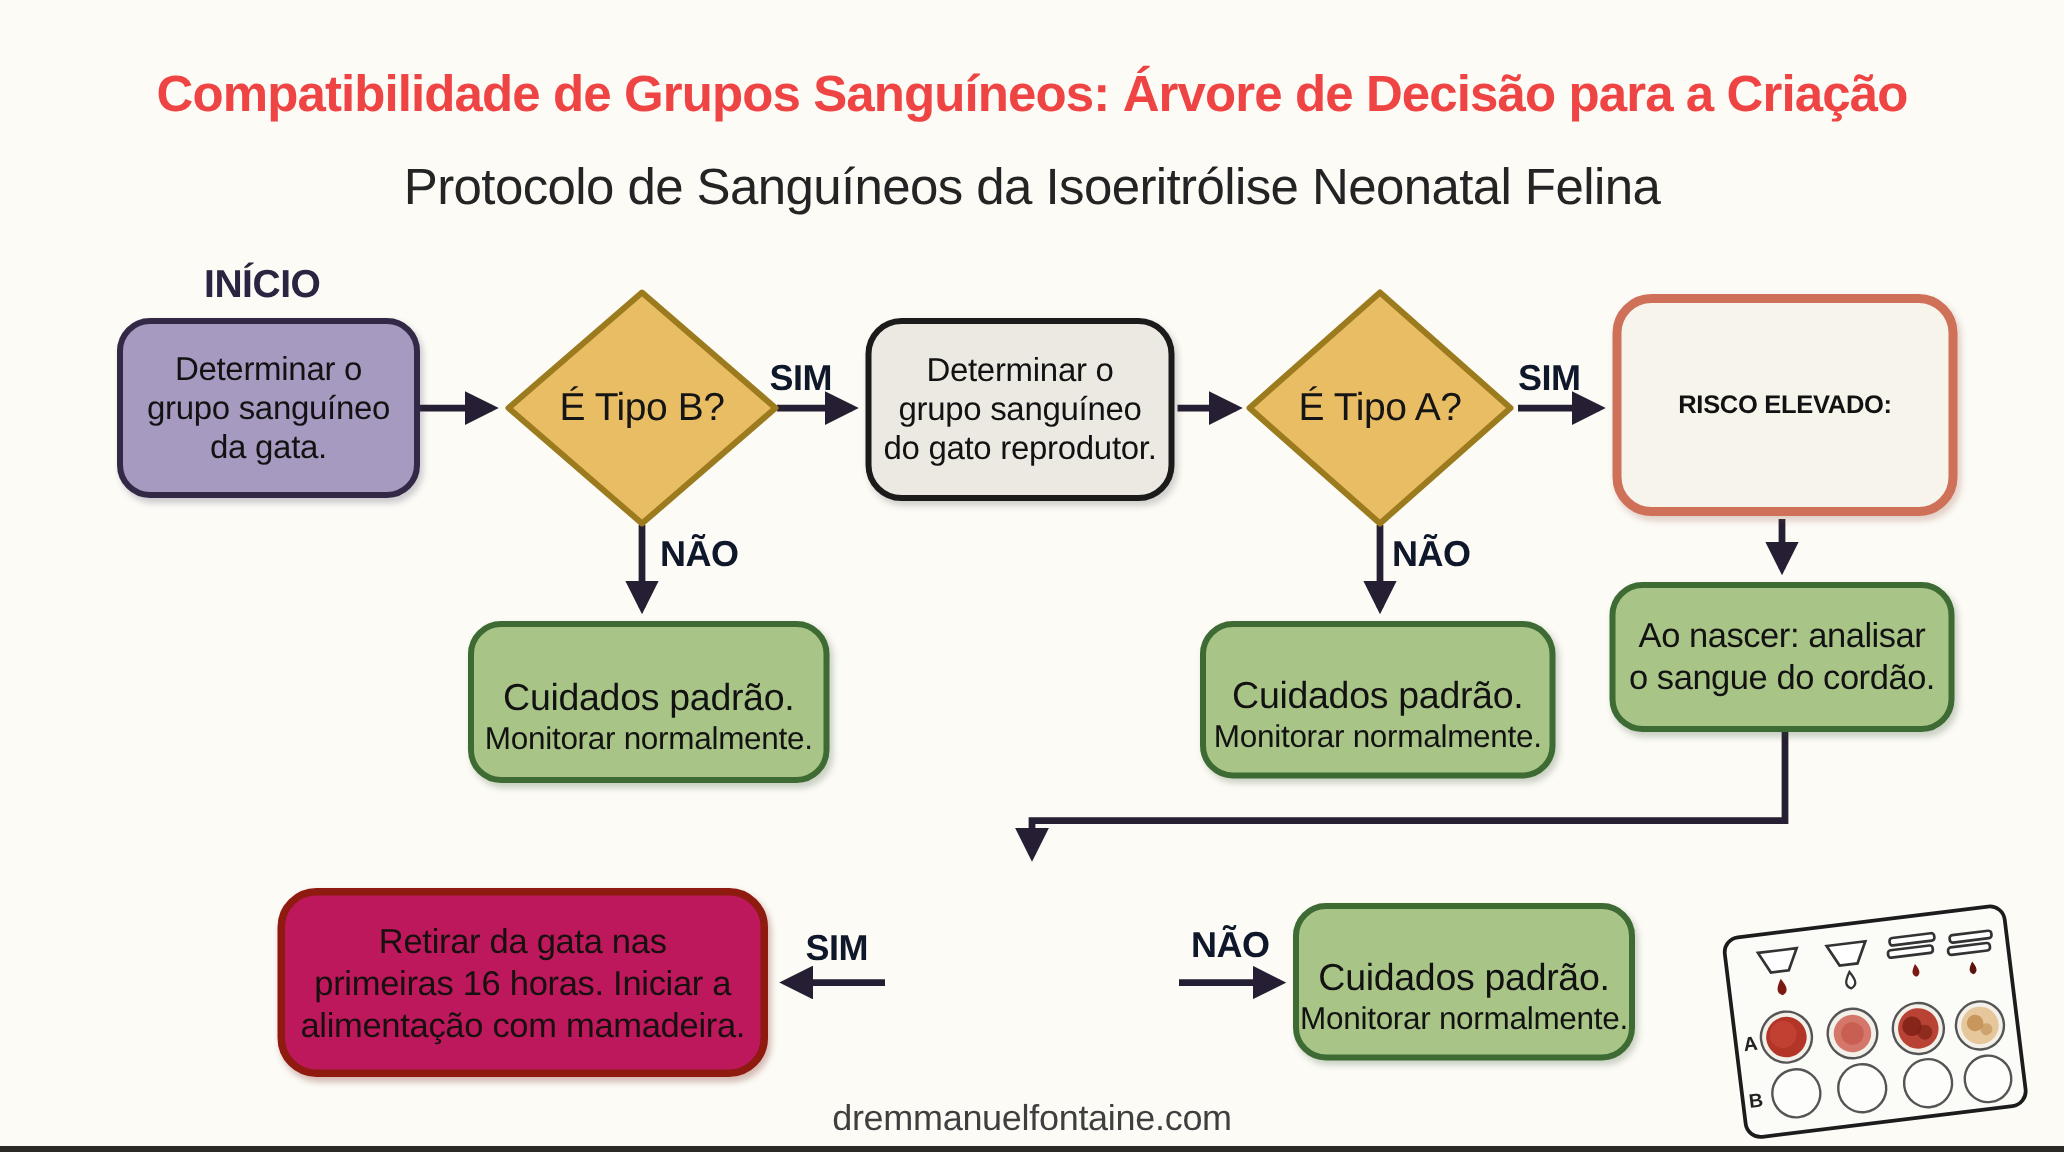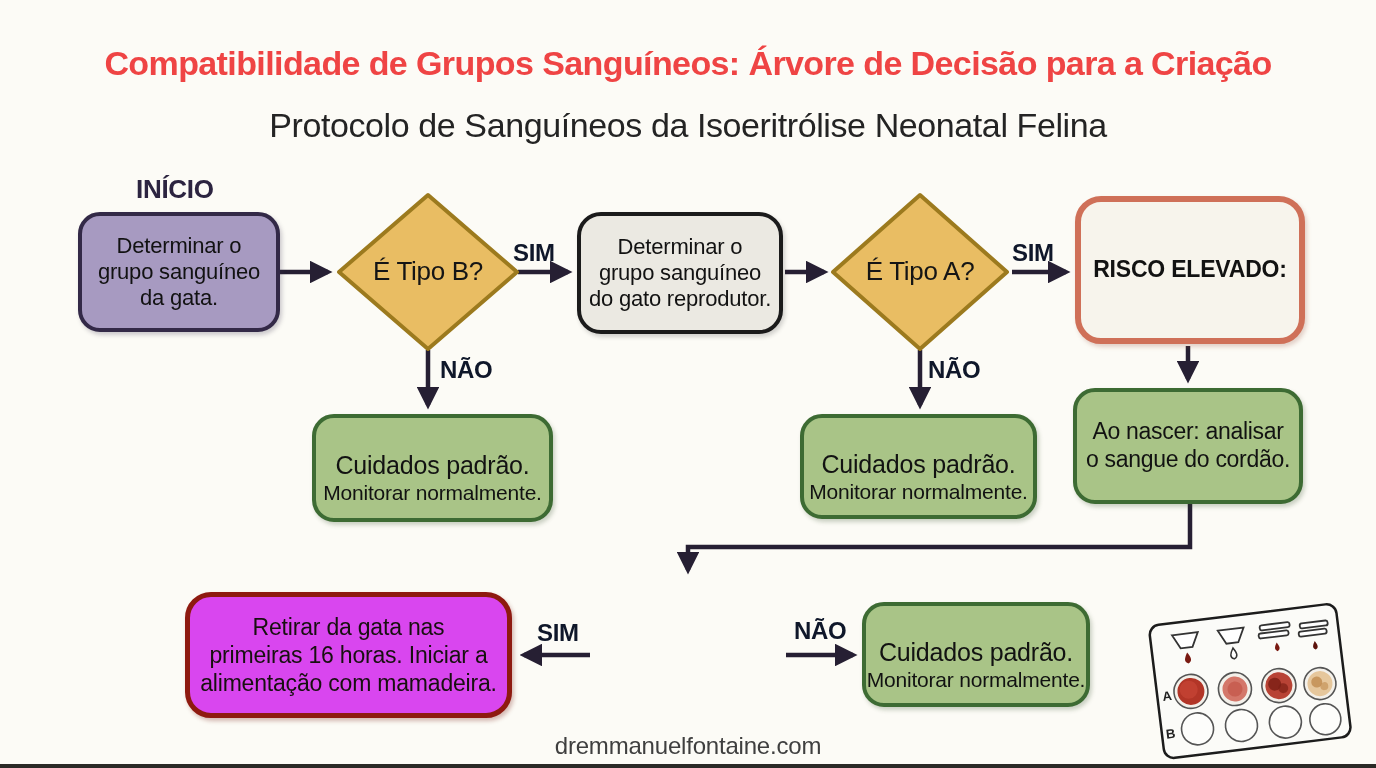--- a/index.html
+++ b/index.html
@@ -47,37 +47,37 @@
     background:#ebe9e2; border:4px solid #1b1b1b; border-radius:24px;
     font-size:22px; line-height:1.17; letter-spacing:-0.2px;
     box-shadow:2px 3px 4px rgba(40,40,40,0.2);
   }
   .box-risk {
     left:1075px; top:196px; width:230px; height:148px;
     background:#f7f4ec; border:6px solid #cf7058; border-radius:26px;
     font-size:21px; line-height:1.18; letter-spacing:-0.2px;
     box-shadow:2px 3px 4px rgba(150,80,60,0.25);
   }
-  .box-risk .risk-title { font-weight:bold; font-size:23px; }
+  .box-risk .risk-title { font-weight:bold; font-size:17px; }
   .box-green {
     background:#a9c487; border:4px solid #3d6b33; border-radius:22px;
     box-shadow:2px 3px 4px rgba(50,80,40,0.25);
   }
   .green-1 { left:312px; top:414px; width:241px; height:108px; }
   .green-2 { left:800px; top:414px; width:237px; height:105px; }
   .green-3 { left:862px; top:602px; width:228px; height:105px; }
   .care-line1 { font-size:25px; line-height:1.2; letter-spacing:-0.2px;margin-top:20px; }
   .care-line2 { font-size:21px; line-height:1.2; letter-spacing:-0.2px; }
   .box-cord {
-    left:1073px; top:388px; width:230px; height:116px;
+    left:1073px; top:388px; width:230px; height:100px;
     font-size:23px; line-height:1.2; letter-spacing:-0.3px;
   }
   .box-red {
     left:185px; top:592px; width:327px; height:126px;
-    background:#d946ef; border:5px solid #8e1a10; border-radius:26px;
+    background:#be185d; border:5px solid #8e1a10; border-radius:26px;
     font-size:23px; line-height:1.22; letter-spacing:-0.2px; color:#17100f;
     box-shadow:2px 3px 4px rgba(120,30,20,0.3);
   }
 
   .diamond { position:absolute; z-index:2; }
   .diamond svg { display:block; }
   .diamond .dtext {
     position:absolute; left:0; top:0; right:0; bottom:0;
     display:flex; align-items:center; justify-content:center;
     text-align:center; font-size:26px; color:#151515; letter-spacing:-0.3px; line-height:1.15;

